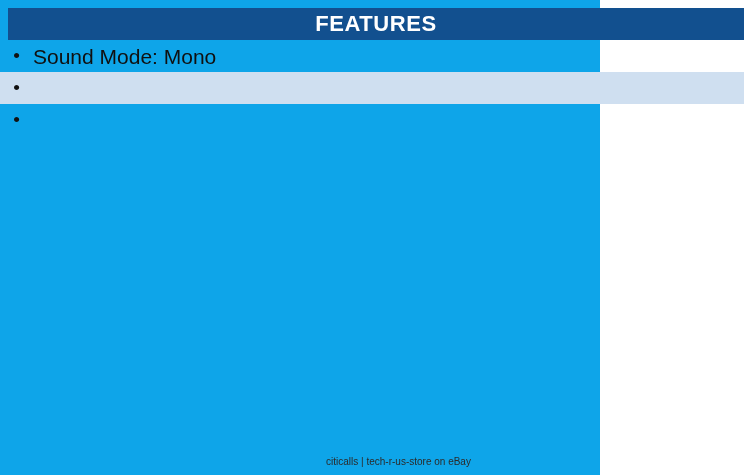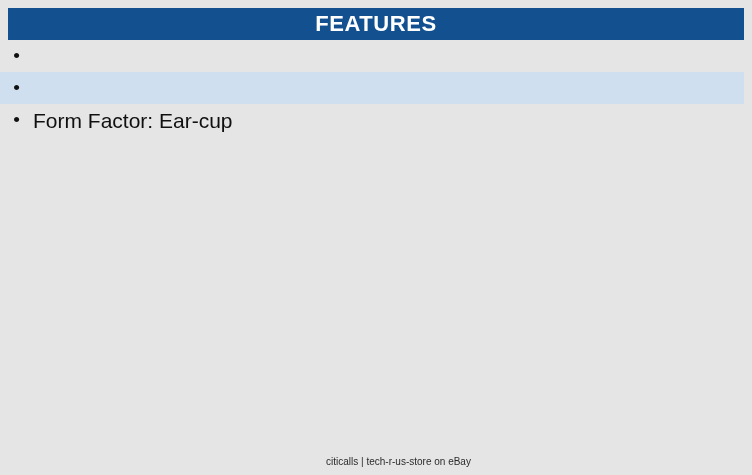--- a/index.html
+++ b/index.html
@@ -12,23 +12,23 @@
     background: #ffffff;
     font-family: "Liberation Sans", sans-serif;
     overflow: hidden;
     position: relative;
   }
 
   .sheet {
     position: absolute;
     left: 0;
     top: 0;
-    width: 752px;
+    width: 600px;
     height: 475px;
-    background: #e5e5e5;
+    background: #0ea5e9;
   }
 
   
   .features-header {
     position: absolute;
     left: 8px;
     top: 8px;
     width: 736px;
     height: 32px;
     background: #12508f;
@@ -105,29 +105,29 @@
 <div class="sheet">
 
   <div class="features-header">
     <span class="features-header-title">FEATURES</span>
   </div>
 
   <div class="feature-list">
 
     <div class="feature-row">
       <span class="feature-bullet">•</span>
+      <span class="feature-text">Sound Mode: Mono</span>
     </div>
 
     <div class="feature-row striped">
       <span class="feature-bullet">•</span>
     </div>
 
     <div class="feature-row">
       <span class="feature-bullet">•</span>
-      <span class="feature-text">Form Factor: Ear-cup</span>
     </div>
 
   </div>
 
   <div class="store-footer">
     <span class="store-footer-text">citicalls | tech-r-us-store on eBay</span>
   </div>
 
 </div>
 

